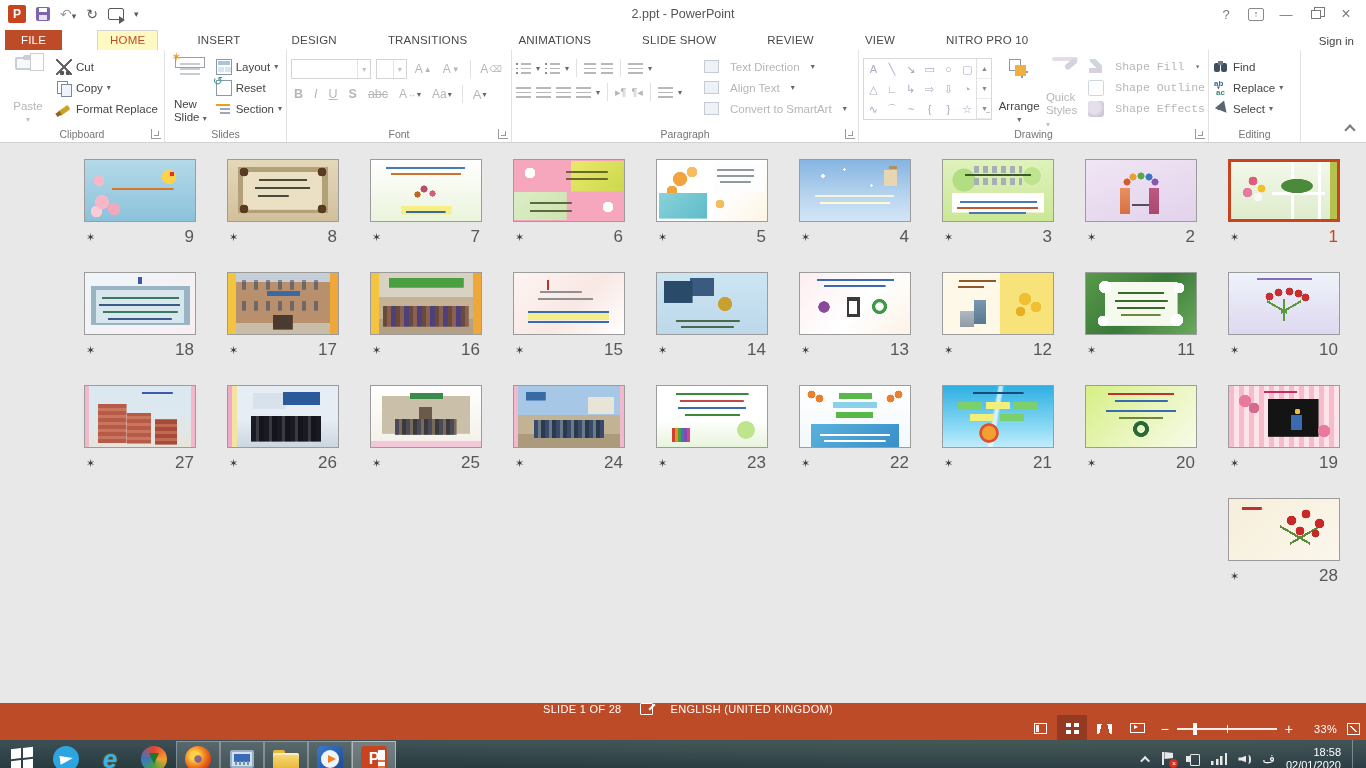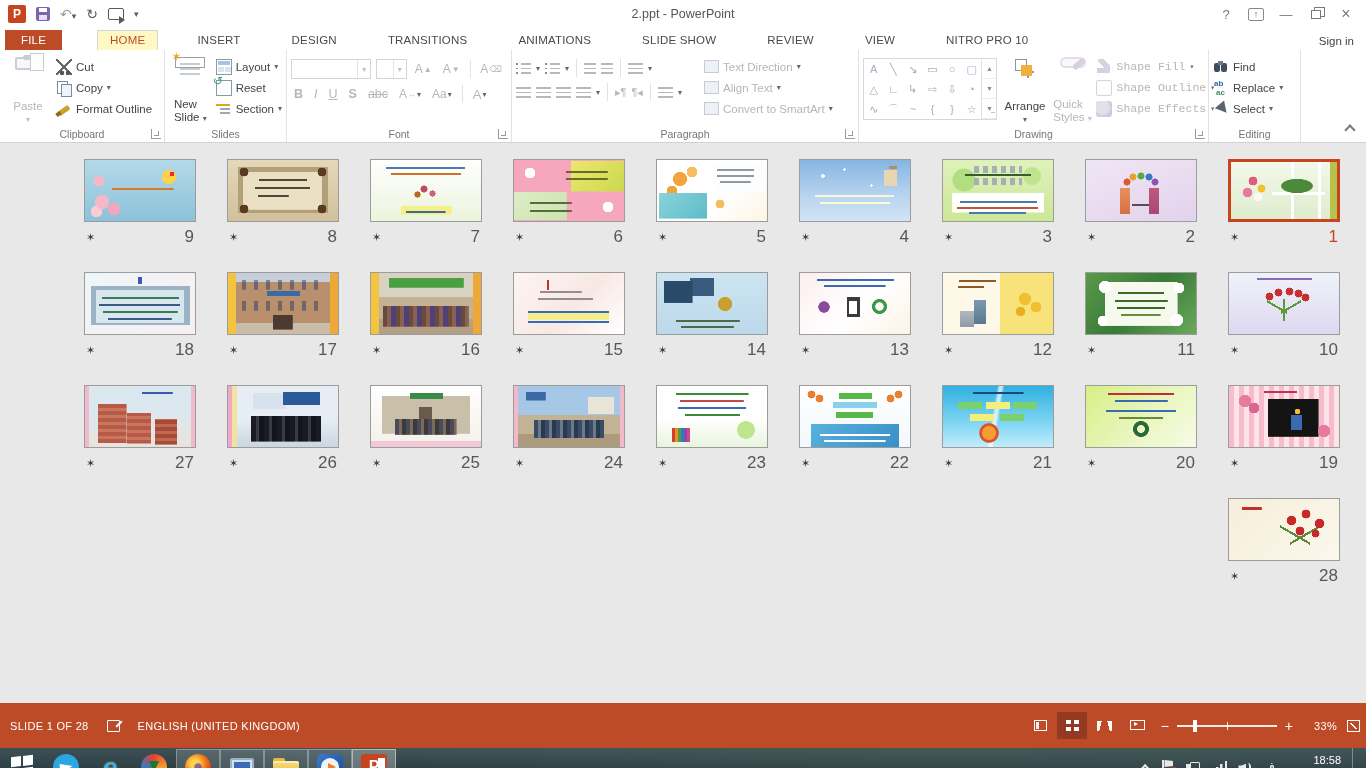--- a/index.html
+++ b/index.html
@@ -81,21 +81,21 @@
   .combo .ca{width:13px;height:100%;border-left:1px solid #e4e4e4;color:#c0c0c0;font-size:8px;display:flex;align-items:center;justify-content:center;}
   .fbtn{color:#b6b6b6;font-size:12px;padding:0 3px;display:flex;align-items:center;gap:1px;}
   .fbtn b,.fbtn i,.fbtn u,.fbtn s{color:#b6b6b6;font-size:12.5px;}
   .vsep{width:1px;height:18px;background:#e2e2e2;margin:0 2px;}
   
   .bars{width:15px;height:11px;background:repeating-linear-gradient(to bottom,#b8b8b8 0 1.5px,transparent 1.5px 4.7px);display:inline-block;}
   .bars.dots{position:relative;padding-left:5px;background-clip:content-box;}
   .bars.dots::before{content:"";position:absolute;left:0;top:0;width:2px;height:11px;
     background:repeating-linear-gradient(to bottom,#8a8a8a 0 1.5px,transparent 1.5px 4.7px);}
   .pgr-right{display:flex;flex-direction:column;gap:4px;padding:4px 2px 0 4px;}
-  .pbtn{display:flex;align-items:center;gap:4px;color:#b6b6b6;height:17px;white-space:nowrap;}
+  .pbtn{display:flex;align-items:center;gap:11px;color:#b6b6b6;height:17px;white-space:nowrap;}
   .icg{width:15px;height:13px;border:1px solid #c6ccd4;background:#eef2f6;display:inline-block;flex:none;}
   
   .shape-gal{width:148px;border:1px solid #d8d8d8;background:#fff;display:flex;margin-top:4px;height:62px;}
   .shape-grid{flex:1;display:grid;grid-template-columns:repeat(6,1fr);align-items:center;justify-items:center;
     color:#b3a6c4;font-size:11px;line-height:1;}
   .gal-scroll{width:15px;border-left:1px solid #e0e0e0;display:flex;flex-direction:column;}
   .gal-scroll span{flex:1;display:flex;align-items:center;justify-content:center;font-size:7px;color:#8a8a8a;border-bottom:1px solid #ececec;}
   .ic-arrange{width:24px;height:24px;position:relative;}
   .ic-arrange::before{content:"";position:absolute;left:2px;top:2px;width:10px;height:10px;border:1.5px solid #8a98a8;background:#fff;}
   .ic-arrange::after{content:"";position:absolute;left:8px;top:8px;width:11px;height:11px;background:#f0b040;box-shadow:5px 5px 0 -3px #fff,4px 4px 0 -2px #8a98a8;}
@@ -375,21 +375,21 @@
     radial-gradient(circle,#c82828 0 60%,transparent 65%) 58% 32%/11px 11px no-repeat,
     radial-gradient(circle,#c82828 0 60%,transparent 65%) 72% 20%/10px 10px no-repeat,
     radial-gradient(circle,#c82828 0 60%,transparent 65%) 86% 38%/11px 11px no-repeat,
     radial-gradient(circle,#c82828 0 60%,transparent 65%) 66% 52%/10px 10px no-repeat,
     radial-gradient(circle,#c82828 0 60%,transparent 65%) 81% 58%/9px 9px no-repeat,
     linear-gradient(30deg,transparent 0 47%,#5a8a3a 47% 53%,transparent 53%) 64% 64%/30px 24px no-repeat,
     linear-gradient(-30deg,transparent 0 47%,#5a8a3a 47% 53%,transparent 53%) 76% 66%/30px 24px no-repeat,
     linear-gradient(#c03030,#c03030) 14% 14%/18% 3px no-repeat,
     linear-gradient(135deg,#f6eeda,#fbf7ec);}
   
-  .statusbar{height:45px;background:#be4b27;color:#fff;display:flex;align-items:center;font-size:11px;letter-spacing:.3px;}
+  .statusbar{height:37px;background:#be4b27;color:#fff;display:flex;align-items:center;font-size:11px;letter-spacing:.3px;flex-direction:column;}
   .sb-left{display:flex;align-items:center;gap:18px;padding-left:10px;}
   .spell-ic{width:13px;height:12px;border:1.5px solid #fff;border-radius:1px;position:relative;}
   .spell-ic::after{content:"";position:absolute;right:-4px;top:2px;width:8px;height:2px;background:#fff;transform:rotate(-45deg);}
   .sb-right{margin-left:auto;display:flex;align-items:center;gap:2px;padding-right:6px;}
   .viewbtn{width:30px;height:27px;display:flex;align-items:center;justify-content:center;}
   .viewbtn.on{background:#953a22;}
   .vi{display:inline-block;}
   .vi-normal{width:13px;height:11px;border:1.5px solid #fff;position:relative;}
   .vi-normal::before{content:"";position:absolute;left:1px;top:1px;width:3px;height:7px;background:rgba(255,255,255,.9);}
   .vi-sorter{width:13px;height:11px;background:
@@ -520,21 +520,21 @@
         <span class="ic ic-cut"></span>
         <span>Cut</span>
       </div>
       <div class="sbtn">
         <span class="ic ic-copy"></span>
         <span>Copy</span>
         <span class="dd-arrow">▾</span>
       </div>
       <div class="sbtn">
         <span class="ic ic-painter"></span>
-        <span>Format Outline</span>
+        <span>Format Replace</span>
       </div>
     </div>
     <span class="glabel">Clipboard</span>
     <span class="launcher"></span>
   </div>
 
   <div class="rgroup" style="width:122px;">
     <div class="bigbtn">
       <span class="ic-newslide"></span>
       <span class="blabel"><span>New</span><br>

